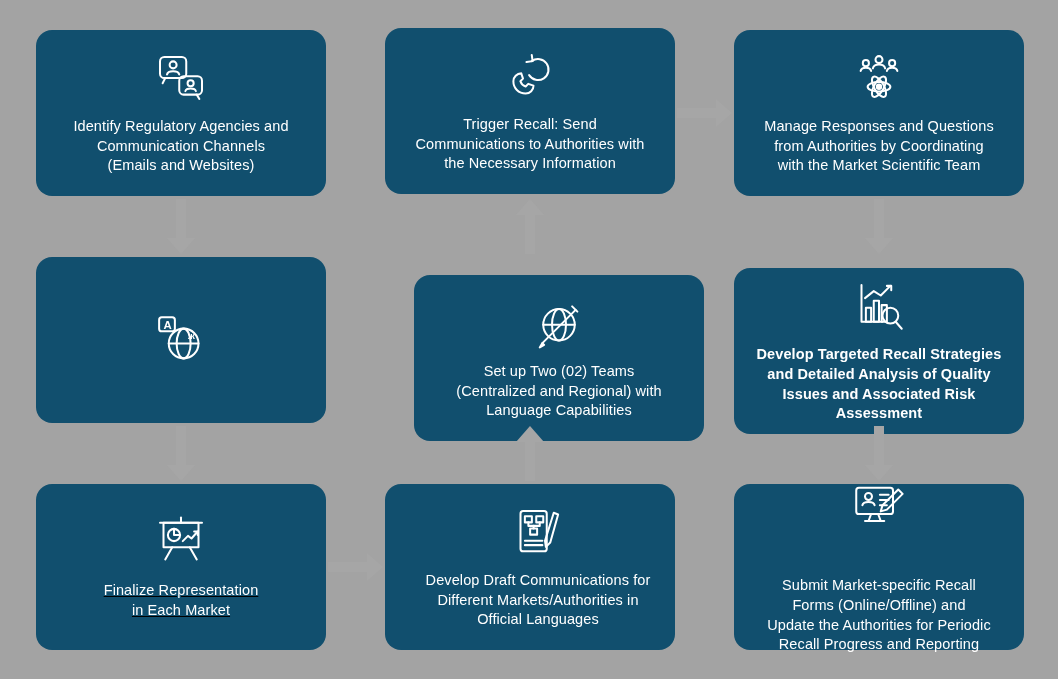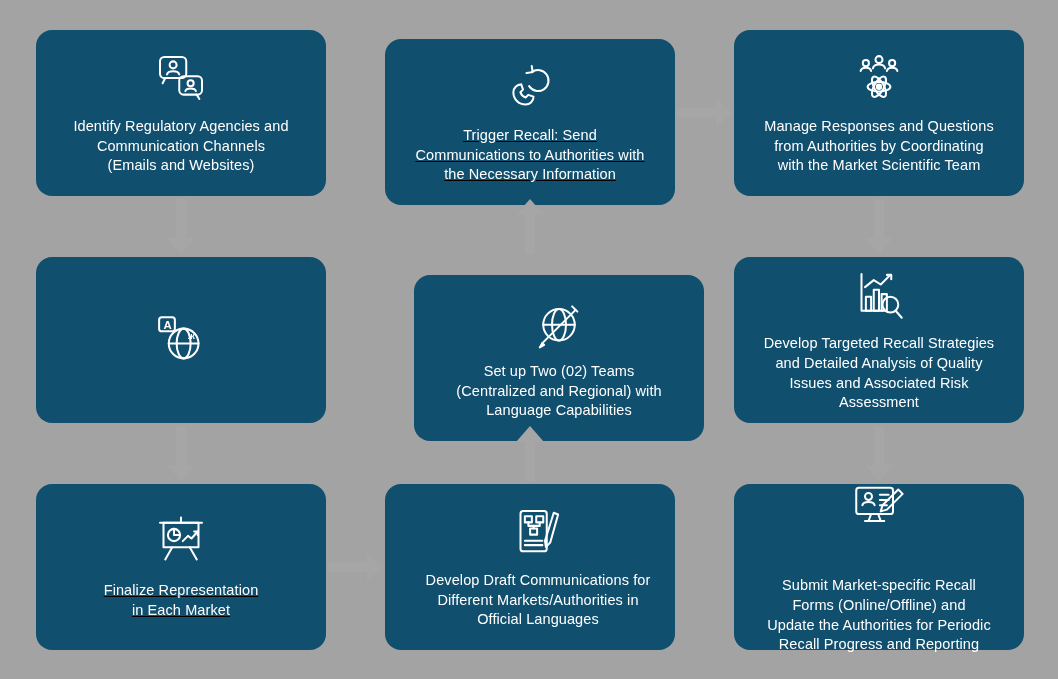--- a/index.html
+++ b/index.html
@@ -36,22 +36,22 @@
   .iconwrap{flex:0 0 auto;display:flex;align-items:center;justify-content:center;}
   .icon{
     width:56px;height:56px;
     stroke:#fff;fill:none;
     stroke-width:2.3;
     stroke-linecap:round;stroke-linejoin:round;
   }
   .icon text{fill:#fff;stroke:none;font-family:"Liberation Sans",sans-serif;font-weight:bold;}
   
   .r1c1{left:36px;top:30px;}   .r2c1{left:36px;top:257px;}  .r3c1{left:36px;top:484px;text-decoration:underline;}
-  .r1c2{left:385px;top:39px;text-decoration:underline;}  .r2c2{left:385px;top:275px;margin-left:29px;} .r3c2{left:385px;top:484px;padding-left:32px;}
-  .r1c3{left:734px;top:30px;}  .r2c3{left:734px;top:257px;} .r3c3{left:734px;top:484px;gap:41px;}
+  .r1c2{left:385px;top:28px;}  .r2c2{left:385px;top:275px;margin-left:29px;} .r3c2{left:385px;top:484px;padding-left:32px;}
+  .r1c3{left:734px;top:30px;}  .r2c3{left:734px;top:268px;font-weight:bold;} .r3c3{left:734px;top:484px;gap:41px;}
   
   .arrow{position:absolute;display:flex;}
   .arrow .shaft{background:var(--arrow);}
   .arrow .head{width:0;height:0;}
   .arrow-down{flex-direction:column;align-items:center;width:28px;}
   .arrow-down .shaft{width:10px;flex:1;}
   .arrow-down .head{border-left:14px solid transparent;border-right:14px solid transparent;border-top:16px solid var(--arrow);}
   .arrow-up{flex-direction:column-reverse;align-items:center;width:28px;}
   .arrow-up .shaft{width:10px;flex:1;}
   .arrow-up .head{border-left:14px solid transparent;border-right:14px solid transparent;border-bottom:16px solid var(--arrow);}

